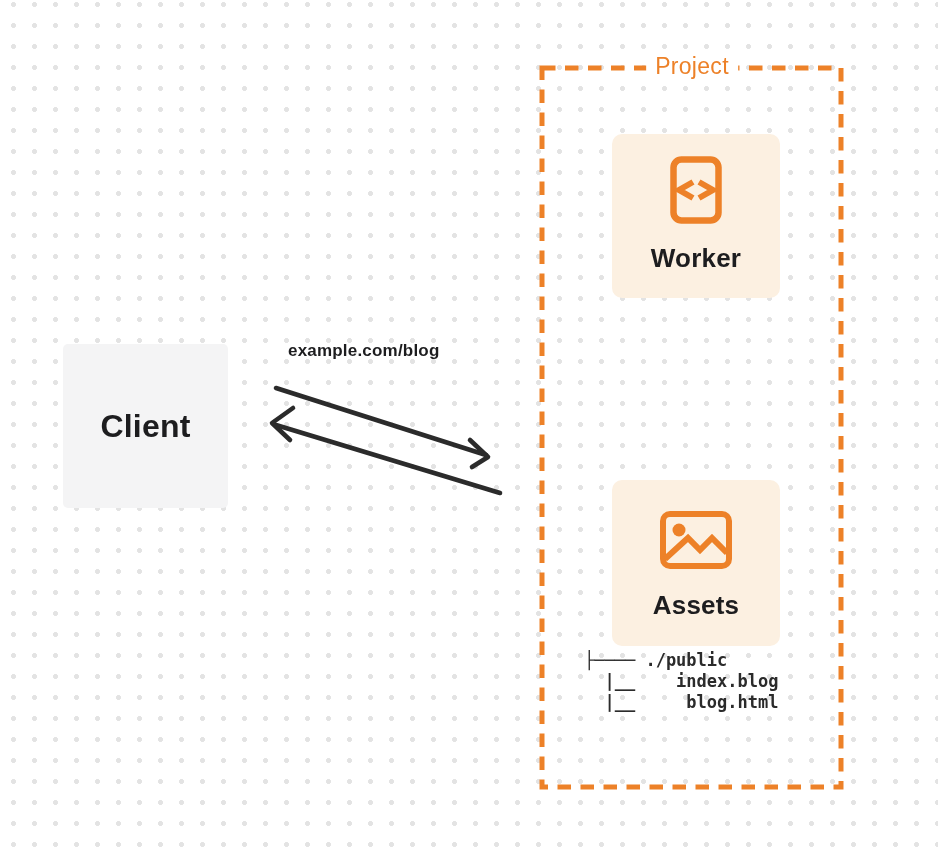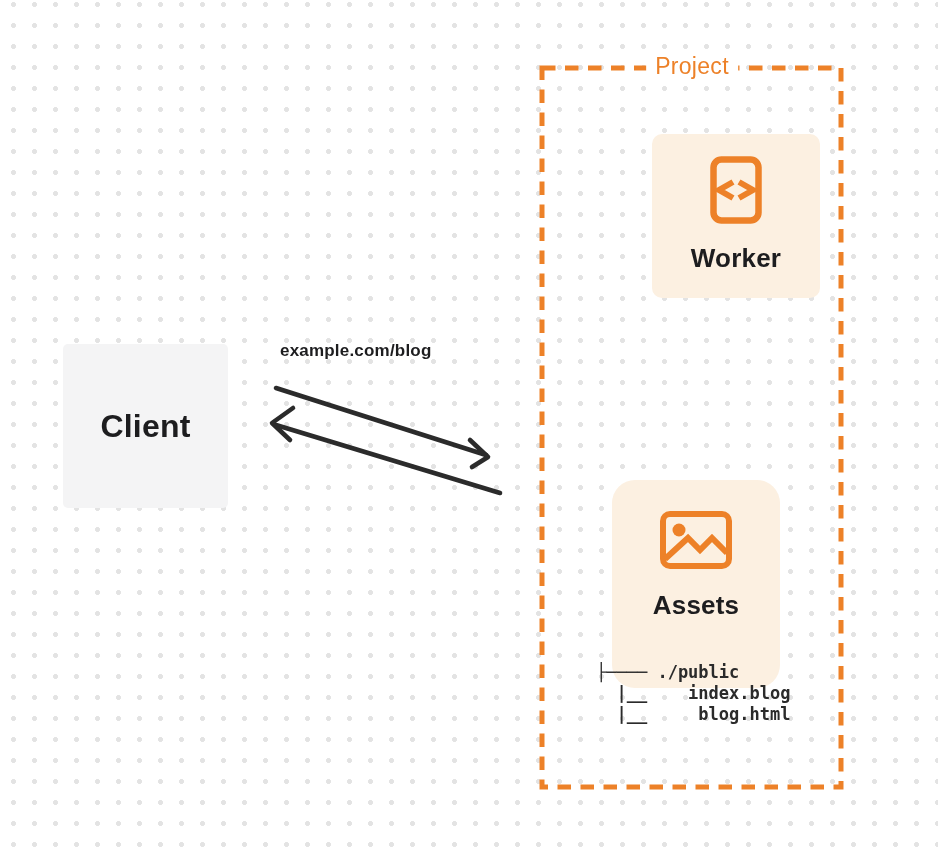--- a/index.html
+++ b/index.html
@@ -35,21 +35,21 @@
     justify-content: center;
   }
   .client-box .label {
     font-size: 32px;
     font-weight: 700;
     letter-spacing: 0.2px;
   }
 
   .url-label {
     position: absolute;
-    left: 280px; top: 341px;
+    left: 288px; top: 341px;
     font-size: 17px;
     font-weight: 700;
     letter-spacing: 0.2px;
     color: #1d1d1f;
     white-space: nowrap;
   }
 
   .project-label {
     position: absolute;
     left: 692px; top: 66px;
@@ -65,38 +65,38 @@
 
   .card {
     position: absolute;
     width: 168px;
     background: #fcf0e1;
     border-radius: 10px;
     display: flex;
     flex-direction: column;
     align-items: center;
   }
-  .card.worker { left: 612px; top: 134px; height: 164px; margin-left: 40px; }
-  .card.assets { left: 612px; top: 480px; height: 208px; border-radius: 23px; }
+  .card.worker { left: 612px; top: 134px; height: 164px; }
+  .card.assets { left: 612px; top: 480px; height: 166px; }
 
   .card .card-label {
     font-size: 26px;
     font-weight: 700;
     letter-spacing: 0.2px;
     color: #1d1d1f;
   }
   .card.worker .icon-wrap { margin-top: 22px; }
   .card.worker .card-label { margin-top: 15px; }
   .card.assets .icon-wrap { margin-top: 31px; }
   .card.assets .card-label { margin-top: 17px; }
 
   .file-tree {
     position: absolute;
     left: 584px; top: 650px;
-    margin: 12px;
+    margin: 0;
     font-family: "DejaVu Sans Mono", monospace;
     font-size: 17px;
     font-weight: 700;
     line-height: 21px;
     color: #2b2b2b;
     white-space: pre;
   }
 </style>
 </head>
 <body>

